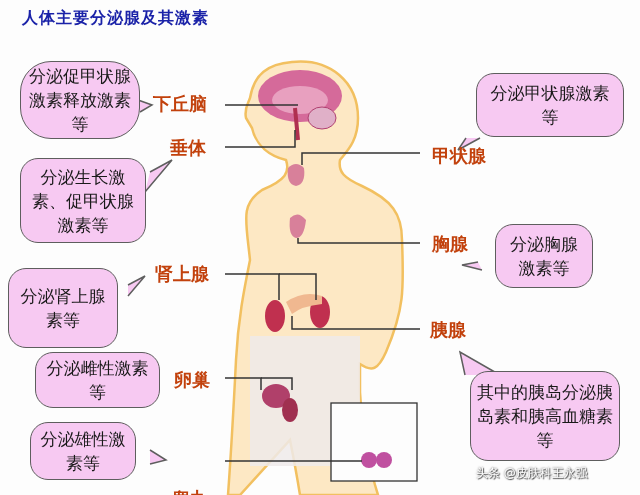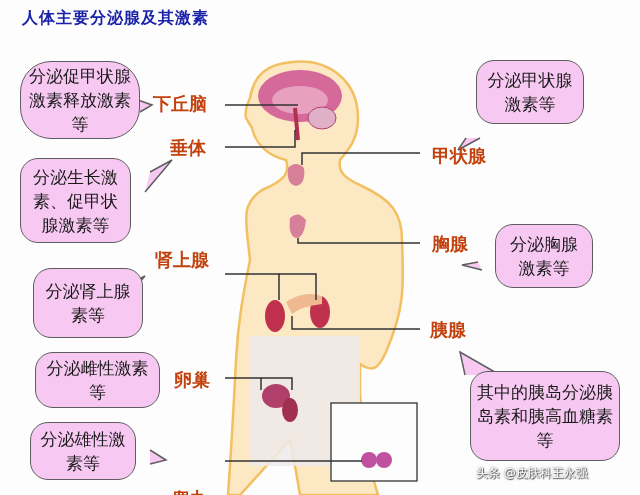--- a/index.html
+++ b/index.html
@@ -65,31 +65,31 @@
     <path d="M466,138 L458,150 L480,138"></path>
     <path d="M478,262 L462,265 L482,270"></path>
     <path d="M128,285 L145,276 L128,296"></path>
     <path d="M465,375 L460,352 L500,375"></path>
     <path d="M145,372 L156,378 L145,384"></path>
     <path d="M150,450 L166,460 L150,464"></path>
   </g>
 </svg>
 
 <div class="bubble" style="left:20px;top:61px;width:120px;height:78px;border-radius:31px;">分泌促甲状腺激素释放激素等</div>
-<div class="bubble" style="left:20px;top:158px;width:111px;height:85px;">分泌生长激素、促甲状腺激素等</div>
-<div class="bubble" style="left:33px;top:268px;width:110px;height:70px;">分泌肾上腺素等</div>
+<div class="bubble" style="left:20px;top:158px;width:126px;height:85px;">分泌生长激素、促甲状腺激素等</div>
+<div class="bubble" style="left:8px;top:268px;width:110px;height:80px;">分泌肾上腺素等</div>
 <div class="bubble" style="left:35px;top:352px;width:125px;height:56px;">分泌雌性激素等</div>
 <div class="bubble" style="left:30px;top:422px;width:106px;height:58px;">分泌雄性激素等</div>
 
-<div class="bubble" style="left:476px;top:60px;width:108px;height:64px;">分泌甲状腺激素等</div>
+<div class="bubble" style="left:476px;top:73px;width:148px;height:64px;">分泌甲状腺激素等</div>
 <div class="bubble" style="left:495px;top:224px;width:98px;height:64px;">分泌胸腺激素等</div>
 <div class="bubble" style="left:442px;top:371px;width:150px;height:90px;margin-left:28px;">其中的胰岛分泌胰岛素和胰高血糖素等</div>
 
 <div class="label" style="left:153px;top:92px;">下丘脑</div>
 <div class="label" style="left:170px;top:136px;">垂体</div>
 <div class="label" style="left:432px;top:144px;">甲状腺</div>
 <div class="label" style="left:432px;top:232px;">胸腺</div>
-<div class="label" style="left:155px;top:248px;">肾上腺</div>
+<div class="label" style="left:155px;top:262px;">肾上腺</div>
 <div class="label" style="left:430px;top:318px;">胰腺</div>
 <div class="label" style="left:174px;top:368px;">卵巢</div>
 <div class="label" style="left:172px;top:450px;margin-top:37px;">睾丸</div>
 
 <div class="watermark">头条 @皮肤科王永强</div>
 
 </body></html>

